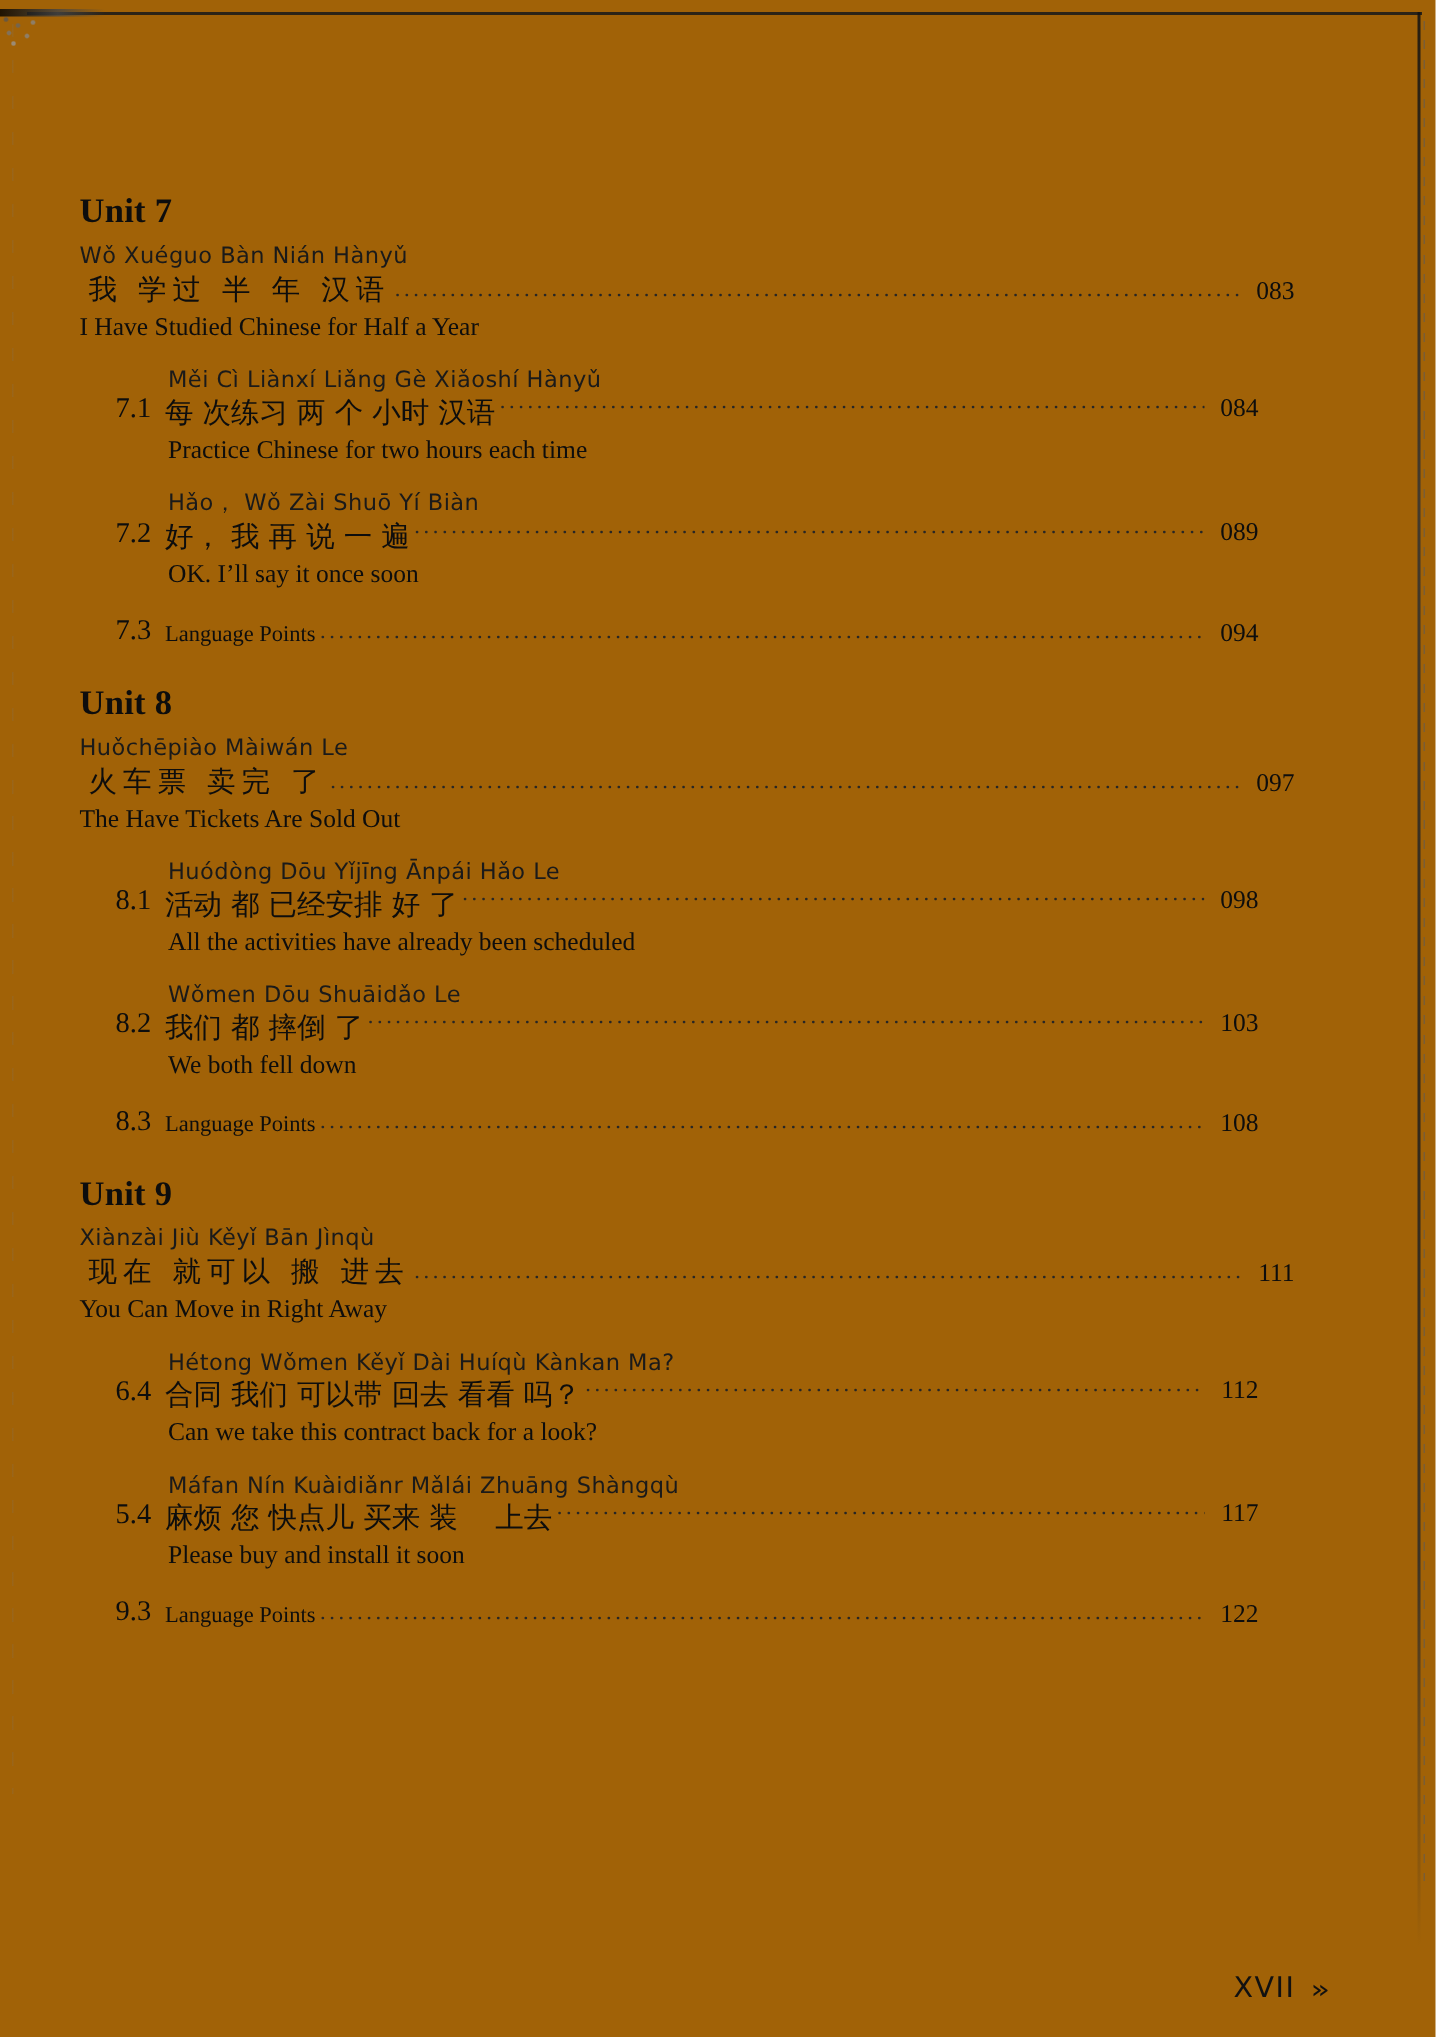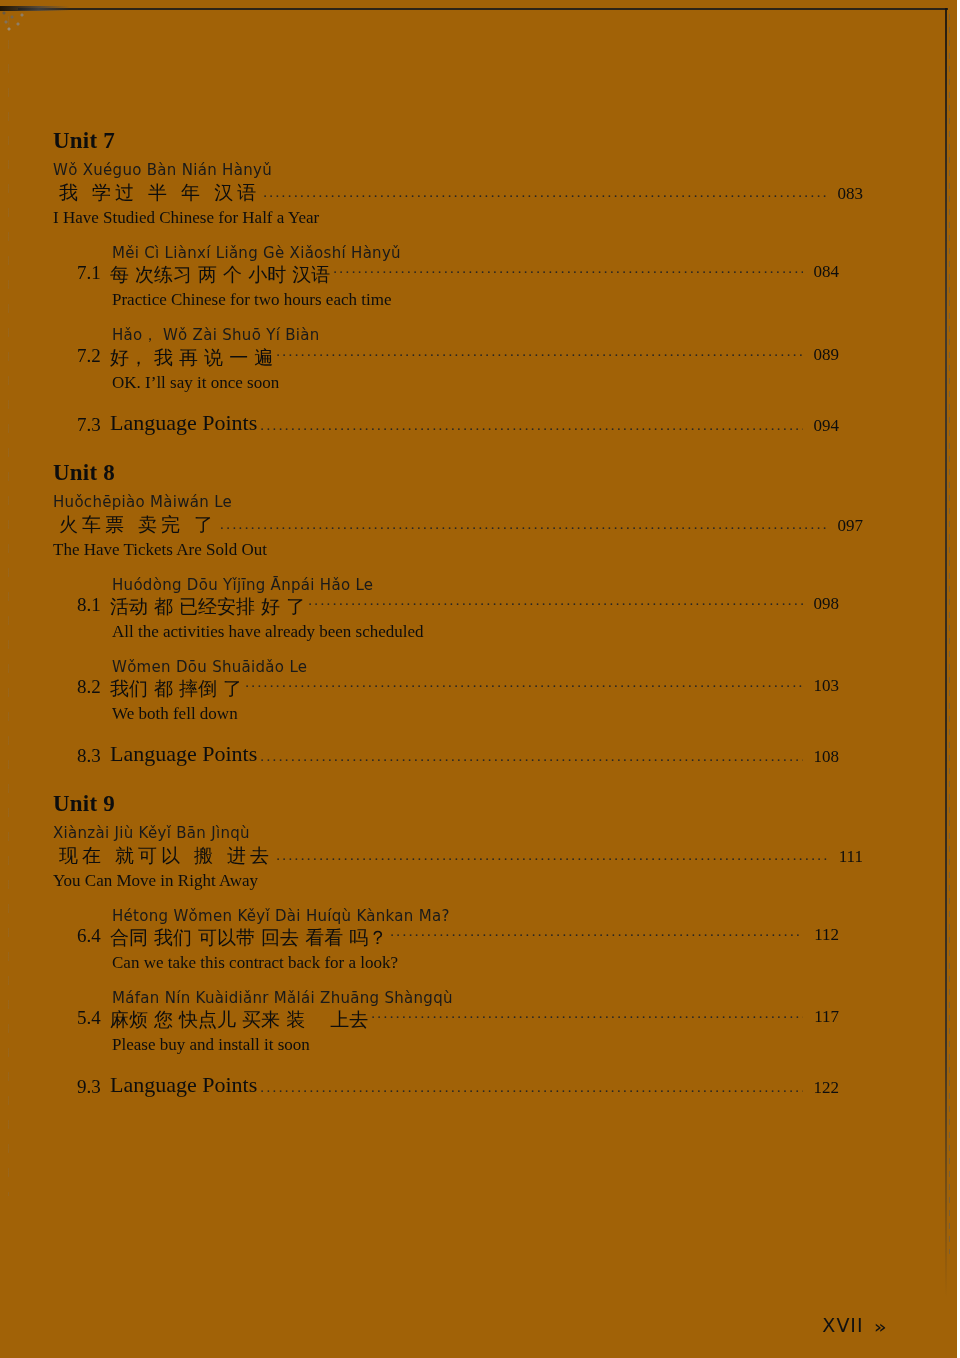--- a/index.html
+++ b/index.html
@@ -172,21 +172,21 @@
 
   
   .lp-entry {
     margin-top: 17px;
     padding-left: 24px;
   }
   .lp-line { display: flex; align-items: flex-end; width: calc(100% - 24px); }
   .lp-label {
     flex: 0 0 auto;
     font-family: "Liberation Serif", "DejaVu Serif", serif;
-    font-size: 22px;
+    font-size: 15px;
     color: #0d0d0d;
     white-space: nowrap;
   }
 
   .gap-after-unit { height: 24px; }
 
   
   .footer {
     position: absolute;
     right: 72px;

